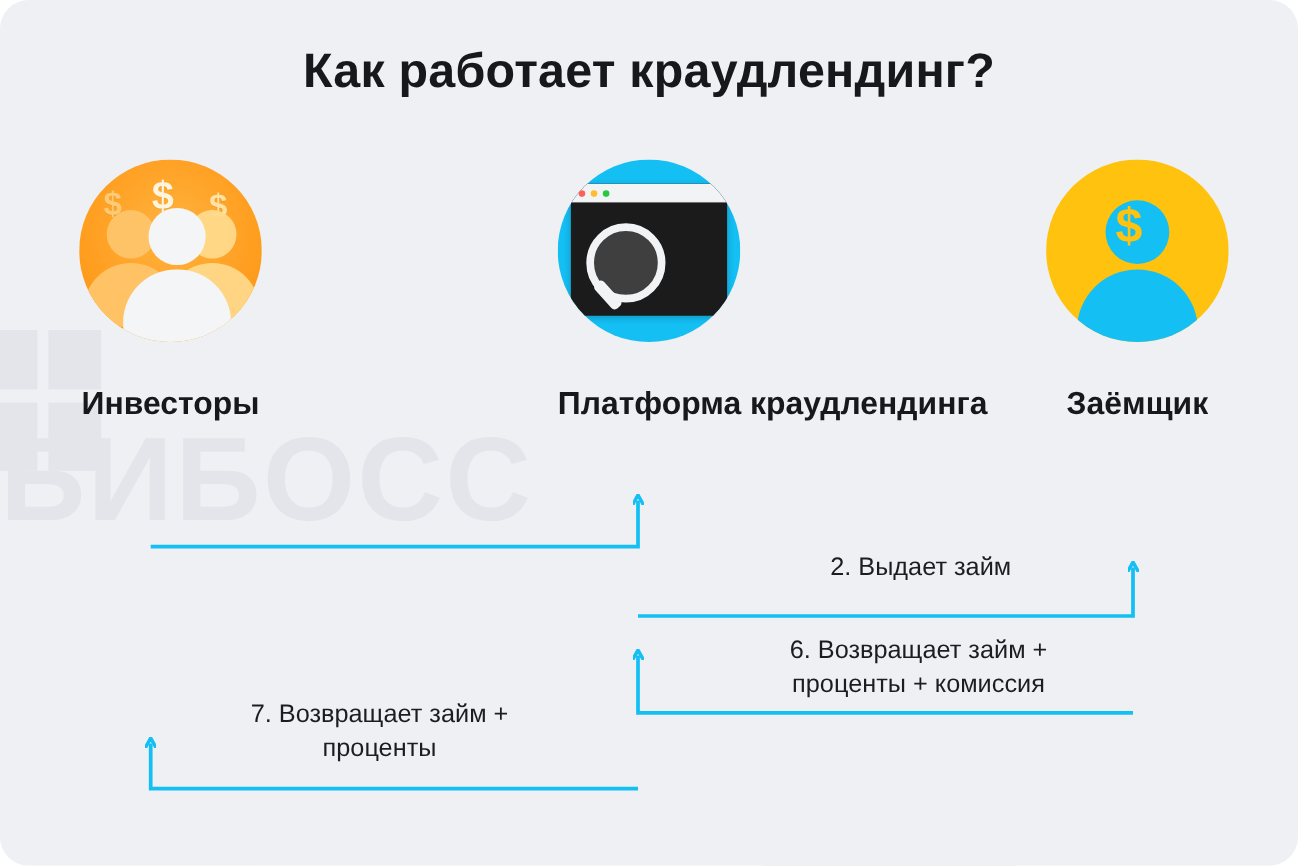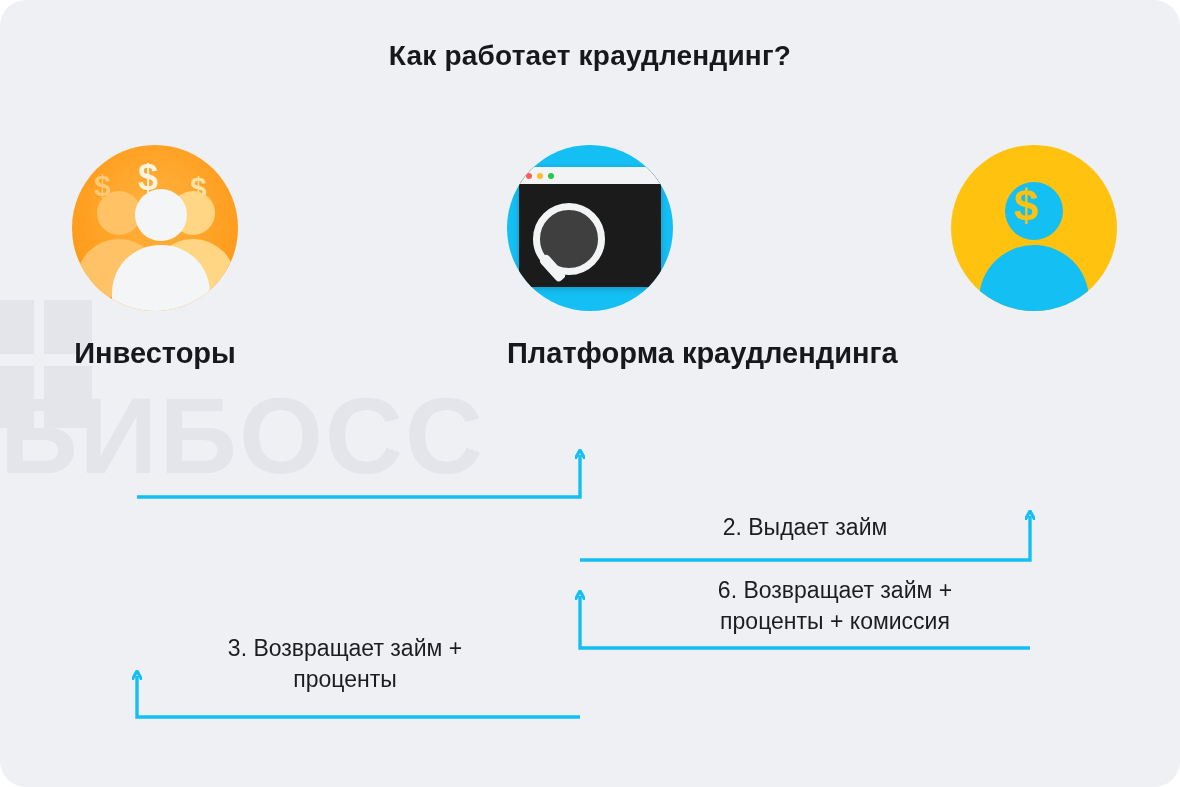--- a/index.html
+++ b/index.html
@@ -57,41 +57,41 @@
     line-height: 1;
   }
 
   
   .title {
     position: absolute;
     left: 0;
     top: 40px;
     width: 1180px;
     text-align: center;
-    font-size: 28px;
+    font-size: 44px;
     font-weight: bold;
     color: #17181c;
     letter-spacing: 0.2px;
   }
 
   
   .actor {
     position: absolute;
     text-align: center;
   }
   .actor .circle {
     position: relative;
     width: 166px;
     height: 166px;
     border-radius: 50%;
     margin: 0 auto;
     overflow: hidden;
   }
   .actor .caption {
-    margin-top: 26px;
+    margin-top: 40px;
     font-size: 29px;
     font-weight: bold;
     color: #17181c;
     white-space: nowrap;
   }
 
   #actor-investors { left: 72px; top: 145px; width: 166px; }
   #actor-platform  { left: 507px; top: 145px; width: 166px; }
   #actor-borrower  { left: 951px; top: 145px; width: 166px; }
 
@@ -213,21 +213,21 @@
   }
   .flow-label {
     position: absolute;
     font-size: 23px;
     color: #1d1d1f;
     line-height: 1.35;
     text-align: center;
     white-space: pre-line;
   }
   #label-1 { left: 175px; top: 420px; width: 340px; }
-  #label-2 { left: 635px; top: 500px; width: 340px; margin-top: 12px; }
+  #label-2 { left: 667px; top: 500px; width: 340px; }
   #label-3 { left: 640px; top: 575px; width: 390px; }
   #label-4 { left: 150px; top: 633px; width: 390px; }
 </style>
 </head>
 <body>
 
 <div class="canvas">
 
   <div class="watermark">
     <div class="wm-mark">
@@ -281,20 +281,21 @@
 
   <div class="actor" id="actor-borrower">
     <div class="circle">
       <div class="bor-bg"></div>
       <div class="bor-person">
         <div class="head"></div>
           <div class="body"></div>
       </div>
       <div class="bor-dollar">$</div>
     </div>
+    <div class="caption">Заёмщик</div>
   </div>
 
   <svg class="flow-svg" viewBox="0 0 1180 787">
     <defs>
       <marker id="ah" markerWidth="10" markerHeight="10" refX="4" refY="5" orient="auto" markerUnits="userSpaceOnUse">
         <path d="M0,0 L9,5 L0,10" fill="none" stroke="#14bff4" stroke-width="3.2" stroke-linecap="round" stroke-linejoin="round"></path>
       </marker>
     </defs>
 
     <path d="M137,497 L137,497 L580,497 L580,455" fill="none" stroke="#14bff4" stroke-width="3.4" marker-end="url(#ah)"></path>
@@ -302,16 +303,16 @@
     <path d="M580,560 L1030,560 L1030,516" fill="none" stroke="#14bff4" stroke-width="3.4" marker-end="url(#ah)"></path>
 
     <path d="M1030,648 L580,648 L580,596" fill="none" stroke="#14bff4" stroke-width="3.4" marker-end="url(#ah)"></path>
 
     <path d="M580,717 L137,717 L137,676" fill="none" stroke="#14bff4" stroke-width="3.4" marker-end="url(#ah)"></path>
   </svg>
 
   <div class="flow-label" id="label-2">2. Выдает займ</div>
   <div class="flow-label" id="label-3">6. Возвращает займ +
 проценты + комиссия</div>
-  <div class="flow-label" id="label-4">3. Возвращает займ +
+  <div class="flow-label" id="label-4">7. Возвращает займ +
 проценты</div>
 
 </div>
 
 </body></html>

